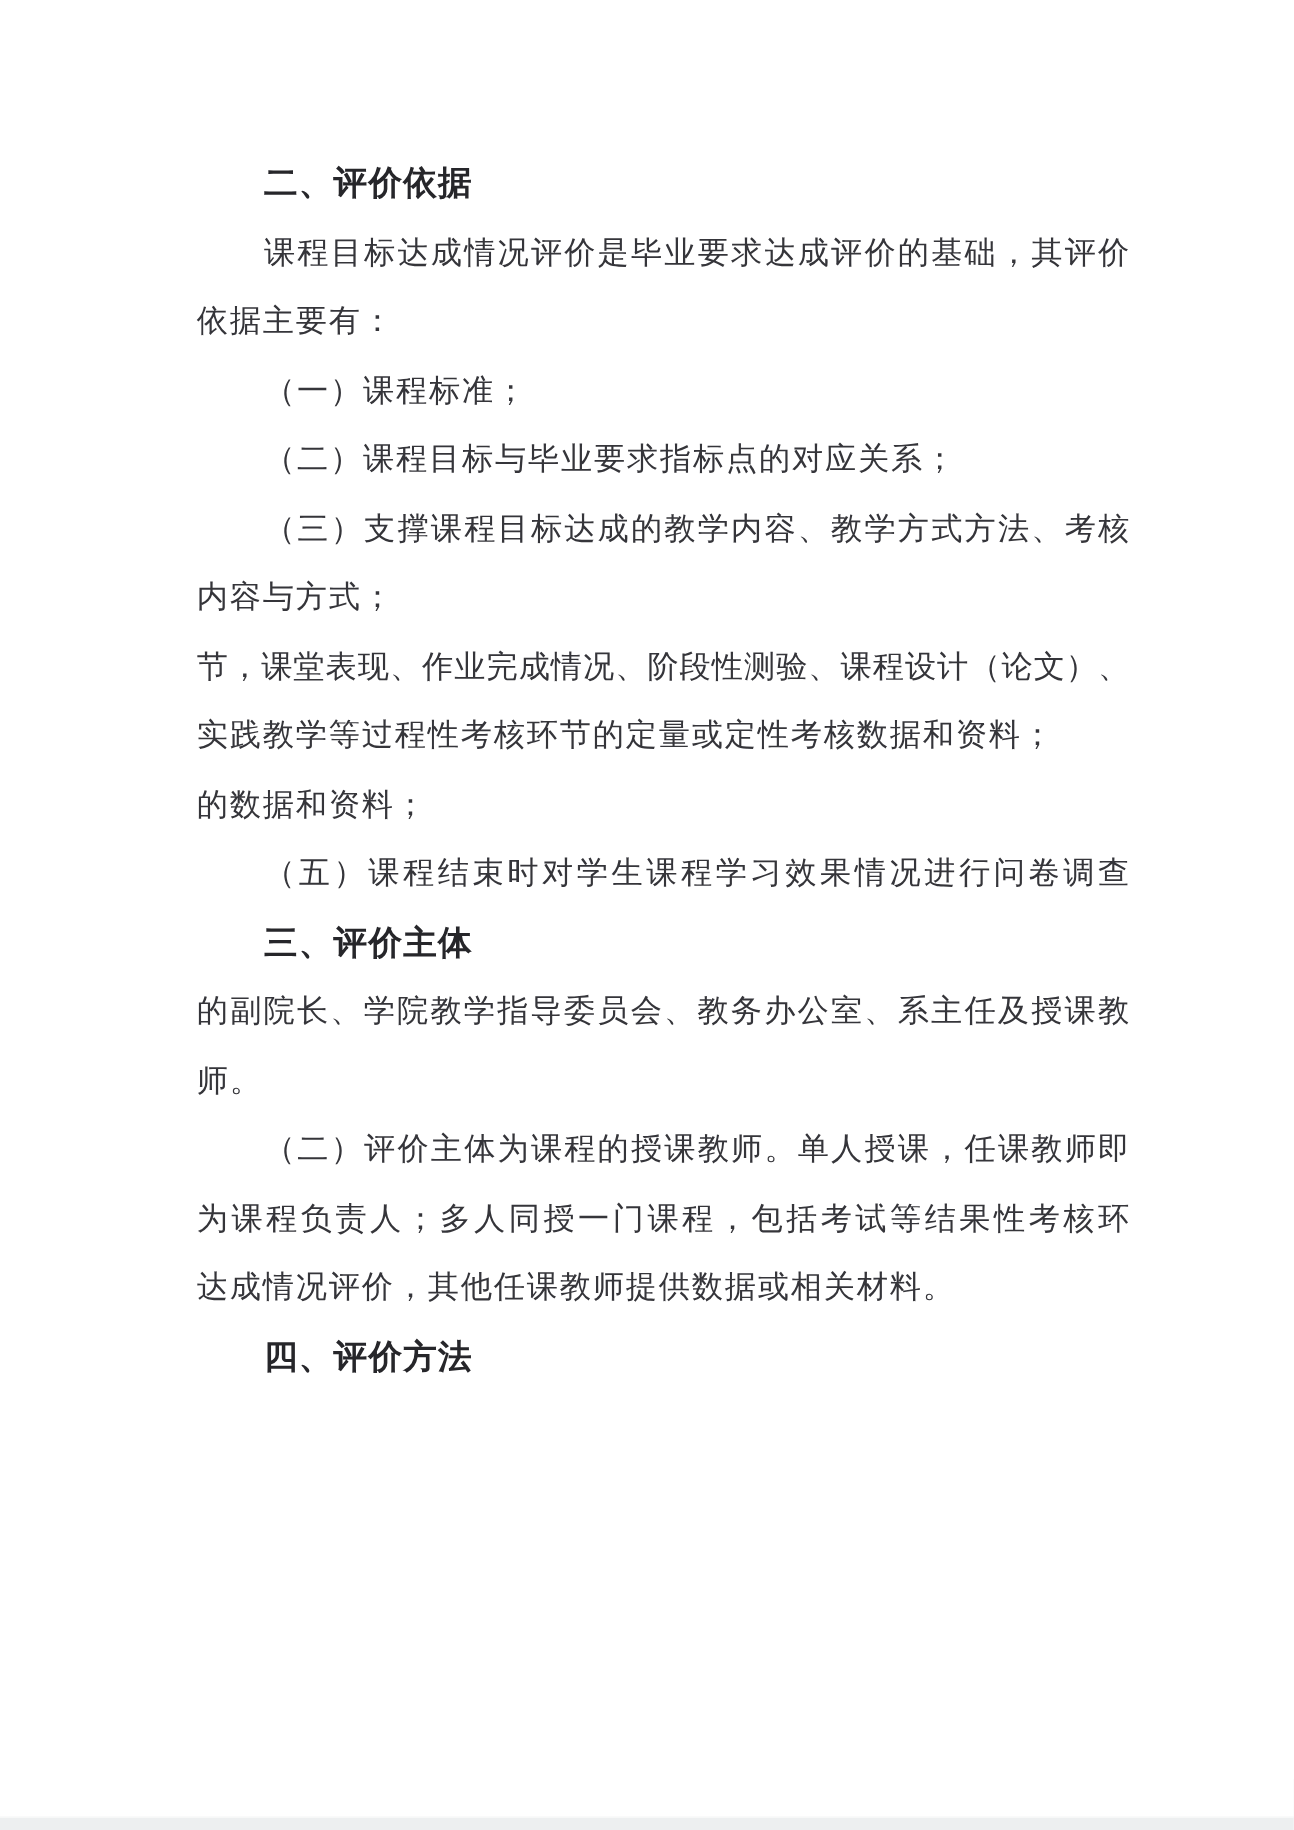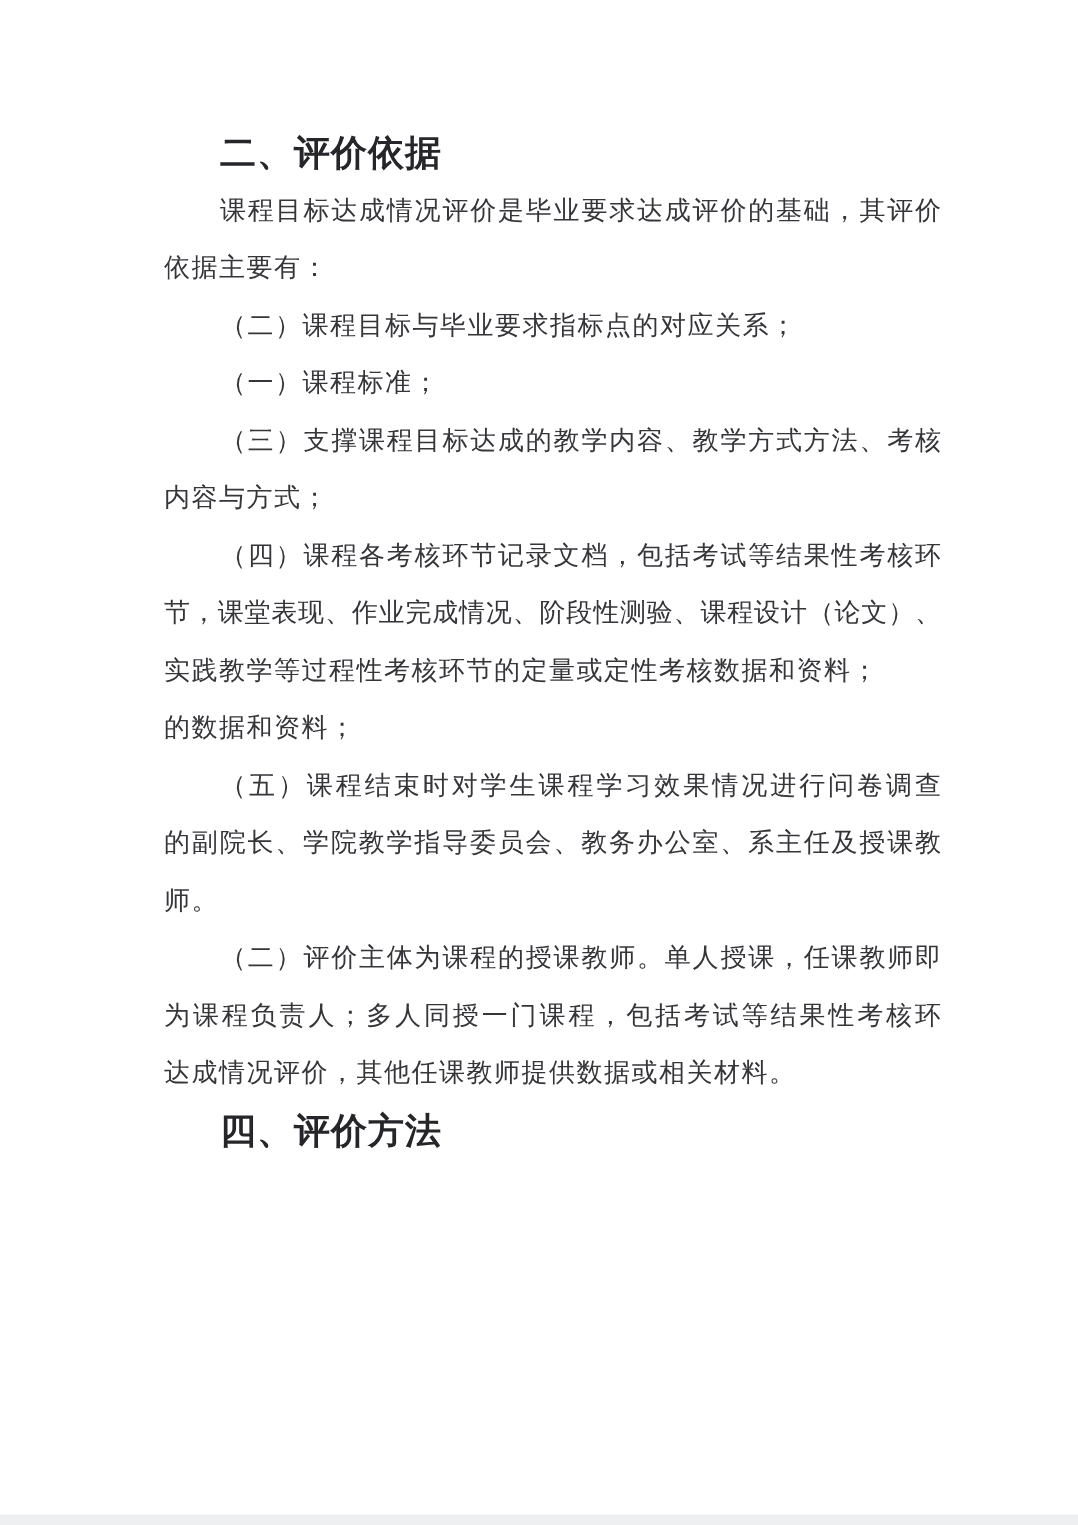--- a/index.html
+++ b/index.html
@@ -53,46 +53,46 @@
   .line.stretch.indent {
     padding-left: 0;
     text-indent: 56px;
   }
   .heading {
     height: 57.5px;
     line-height: 57.5px;
     padding-left: 56px;
     font-family: "Liberation Sans", "DejaVu Sans", sans-serif;
     font-weight: 700;
-    font-size: 36px;
+    font-size: 28px;
     letter-spacing: 1px;
     color: #26262a;
     white-space: nowrap;
   }
 </style>
 </head>
 <body>
 
 <div class="page">
   <div class="content">
 
     <div class="heading">二、评价依据</div>
 
     <div class="line stretch indent">课程目标达成情况评价是毕业要求达成评价的基础，其评价</div>
     <div class="line">依据主要有：</div>
+    <div class="line indent">（一）课程标准；</div>
     <div class="line indent">（二）课程目标与毕业要求指标点的对应关系；</div>
-    <div class="line indent">（一）课程标准；</div>
     <div class="line stretch indent">（三）支撑课程目标达成的教学内容、教学方式方法、考核</div>
     <div class="line">内容与方式；</div>
-    <div class="line stretch indent">（四）课程各考核环节记录文档，包括考试等结果性考核环</div>
     <div class="line stretch">节，课堂表现、作业完成情况、阶段性测验、课程设计（论文）、</div>
     <div class="line">实践教学等过程性考核环节的定量或定性考核数据和资料；</div>
     <div class="line">的数据和资料；</div>
     <div class="line stretch indent">（五）课程结束时对学生课程学习效果情况进行问卷调查</div>
 
+    <div class="heading">三、评价主体</div>
 
     <div class="line stretch">的副院长、学院教学指导委员会、教务办公室、系主任及授课教</div>
     <div class="line">师。</div>
     <div class="line stretch indent">（二）评价主体为课程的授课教师。单人授课，任课教师即</div>
     <div class="line stretch">为课程负责人；多人同授一门课程，包括考试等结果性考核环</div>
     <div class="line">达成情况评价，其他任课教师提供数据或相关材料。</div>
 
     <div class="heading">四、评价方法</div>
 
   </div>

